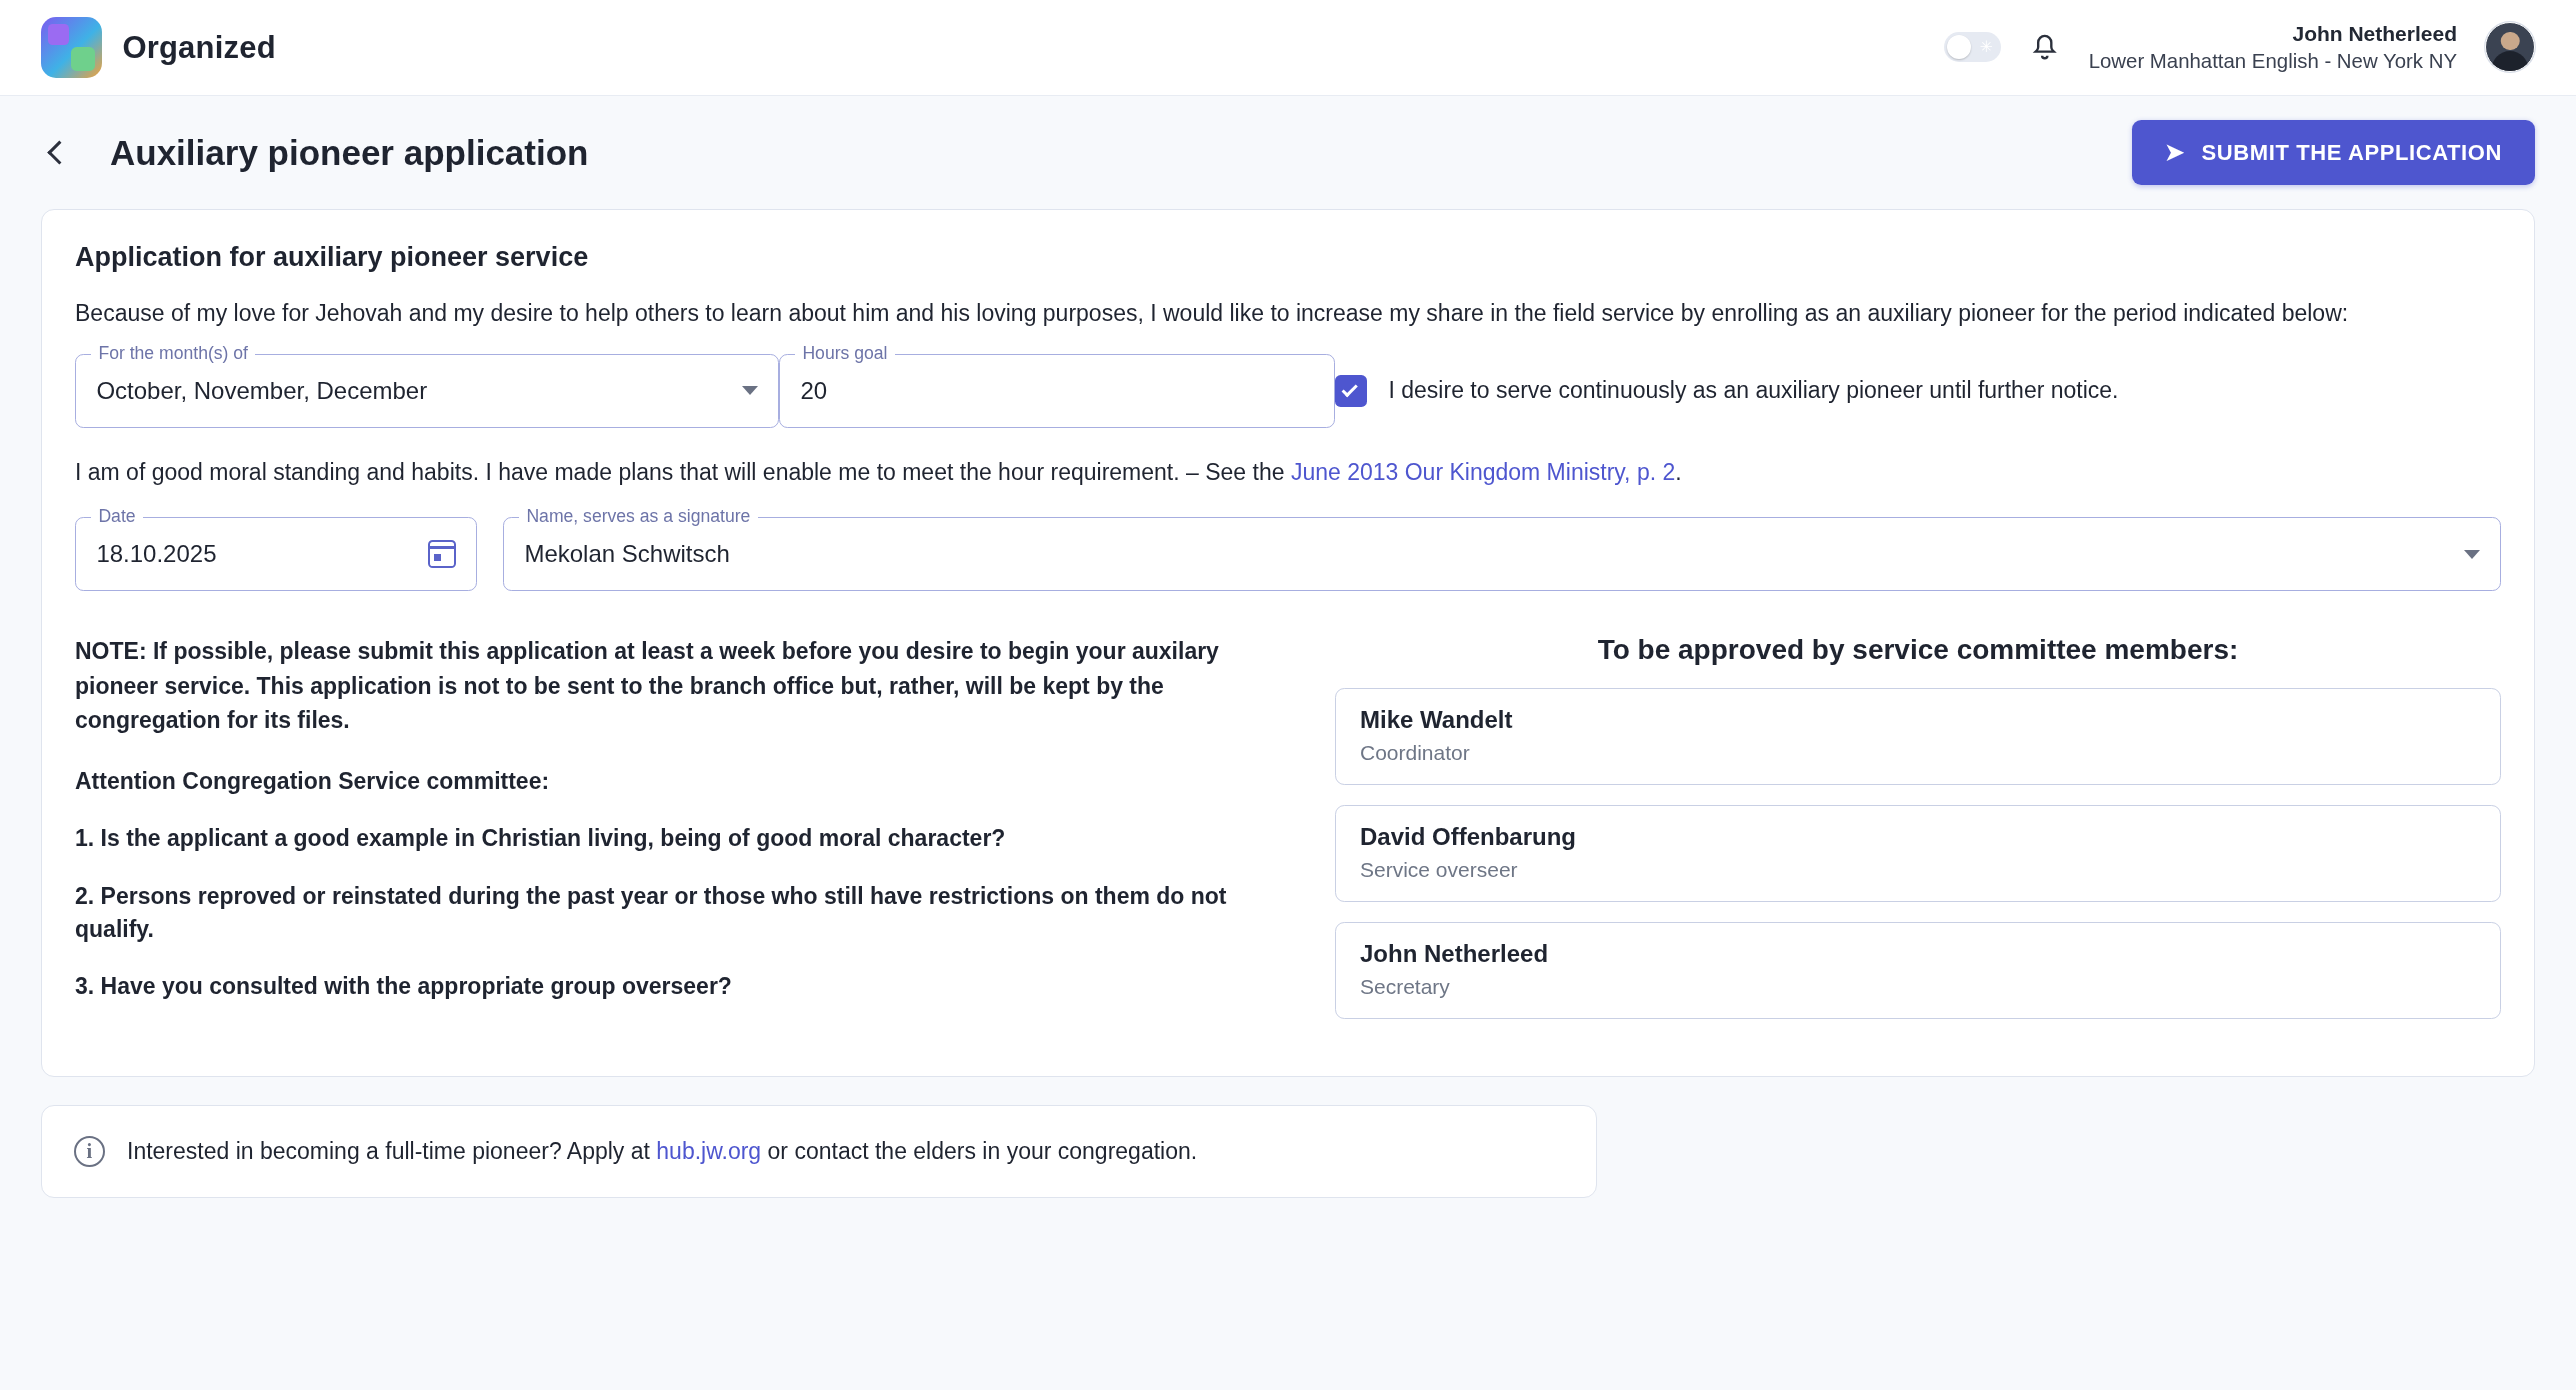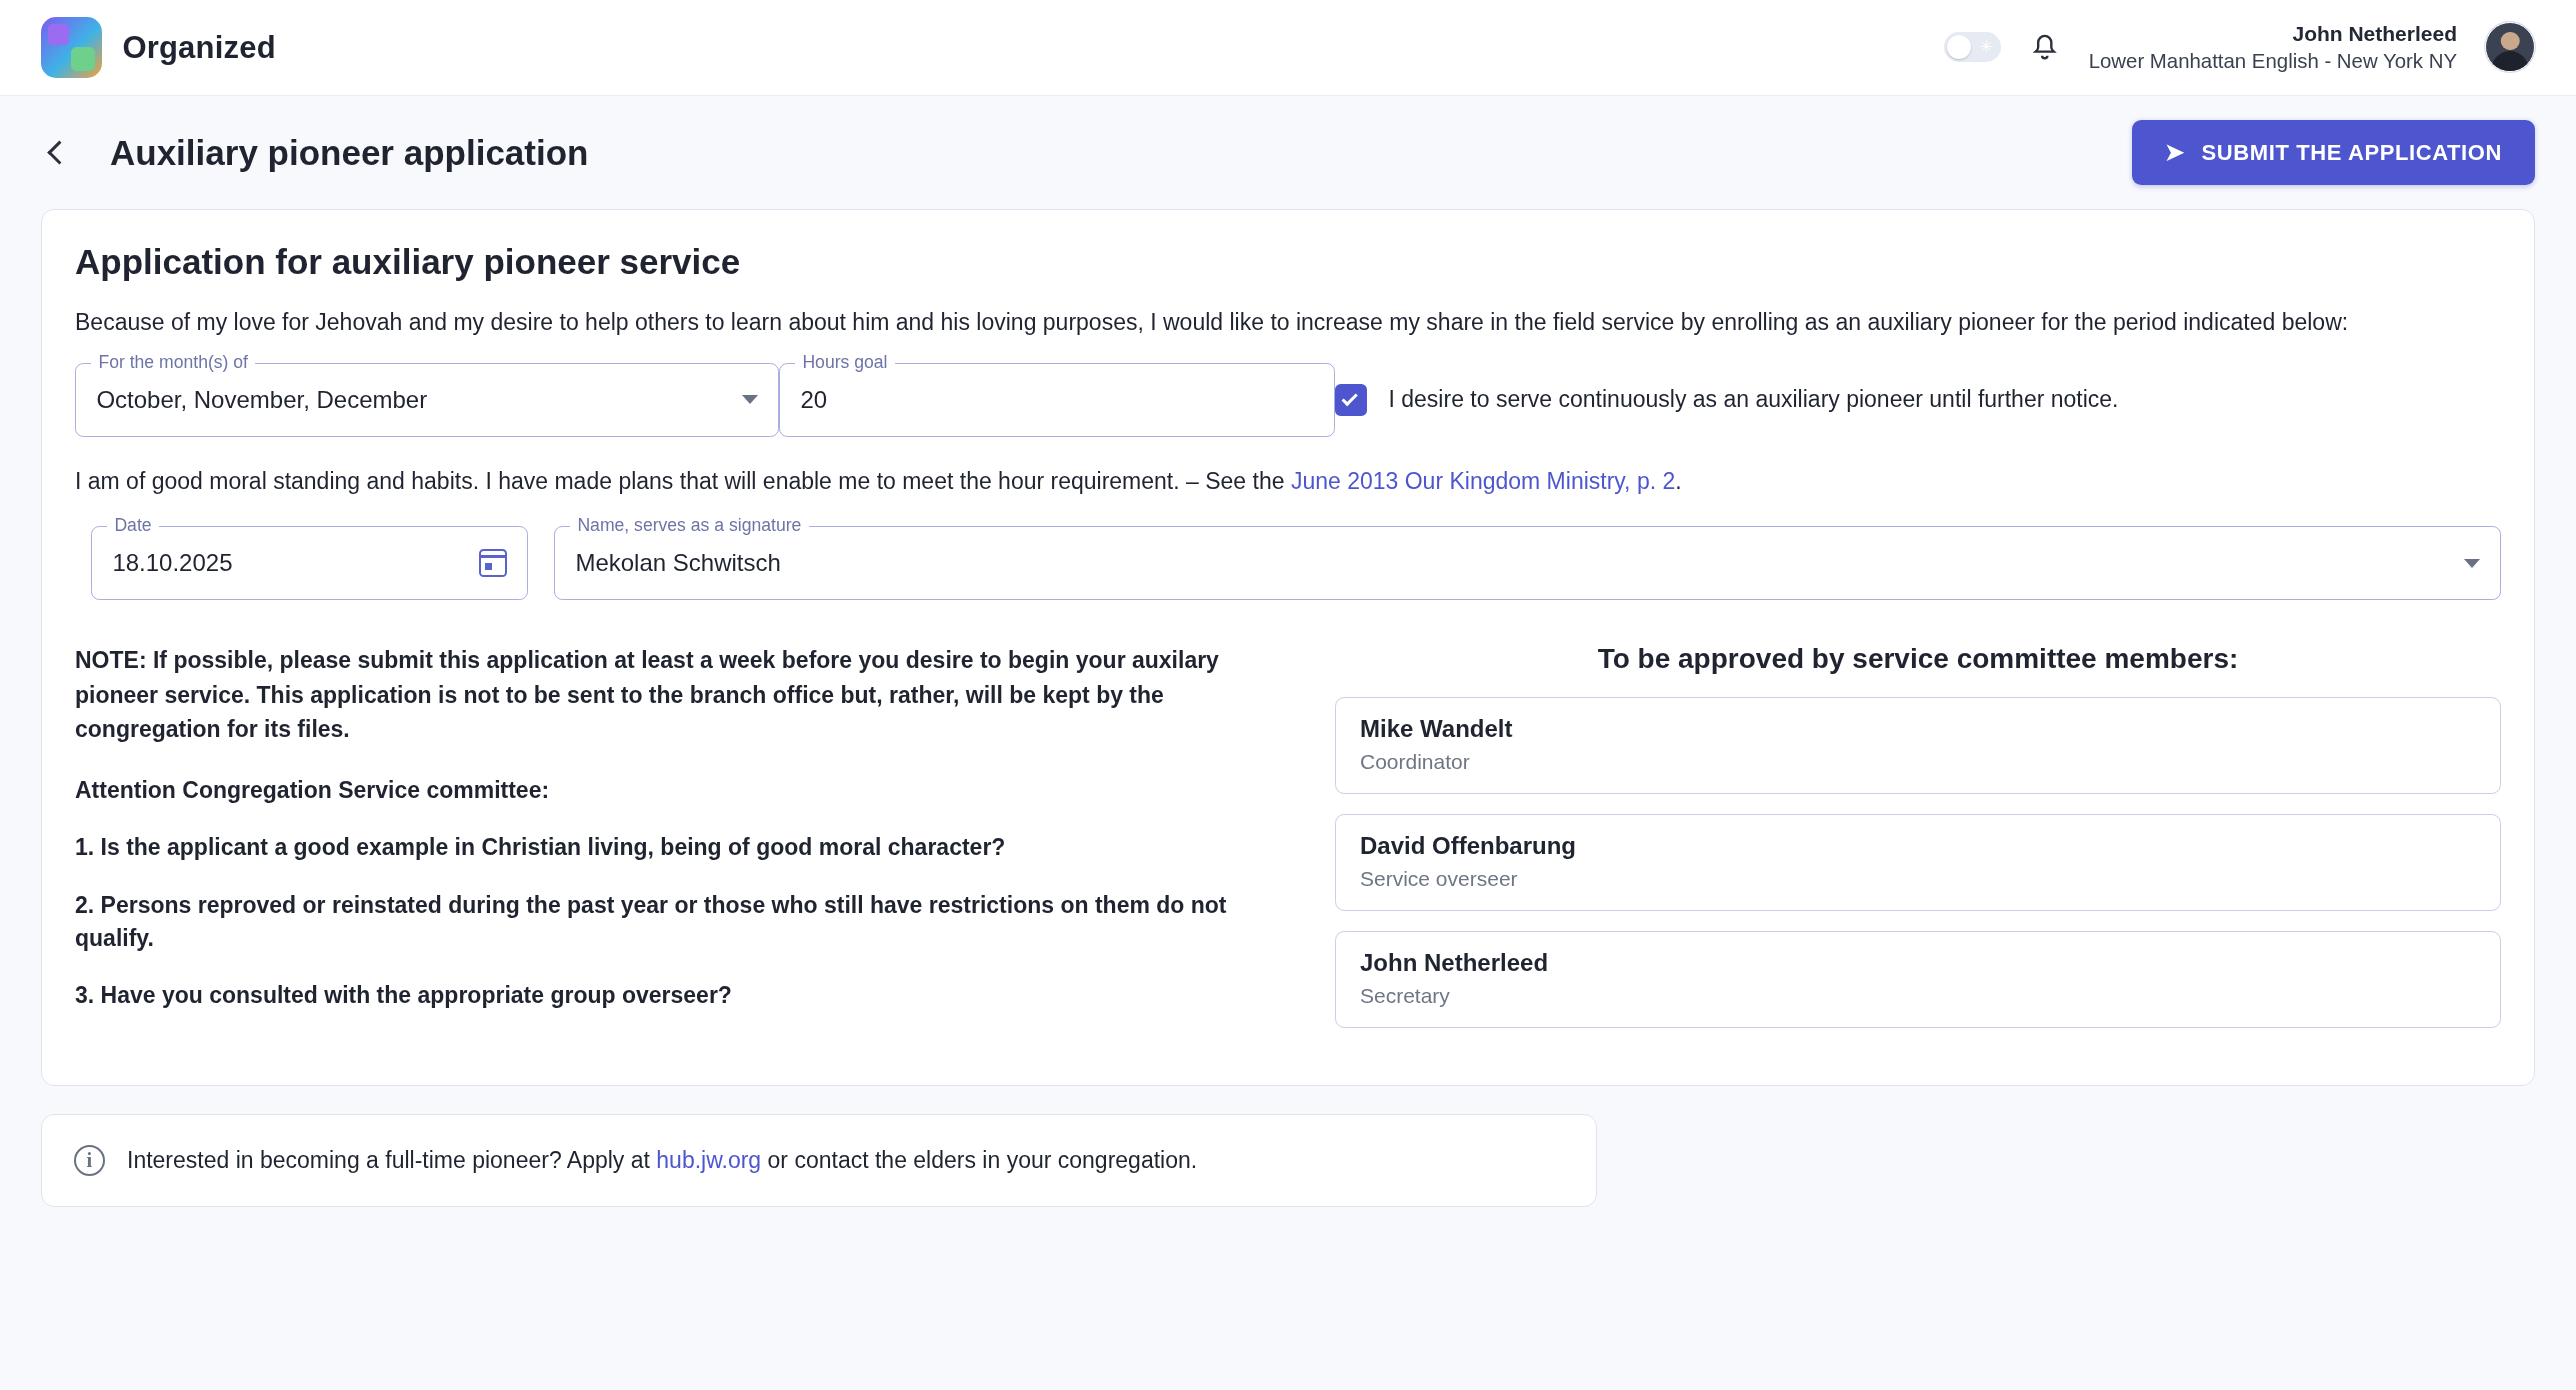--- a/index.html
+++ b/index.html
@@ -106,21 +106,21 @@
   .send-icon { font-size: 23px; line-height: 1; }
 
   
   .card {
     margin: 7.4px 41px 0 41px;
     background: #ffffff;
     border: 0.9px solid #dfe4ee;
     border-radius: 13px;
     padding: 31.5px 33px 37px 33px;
   }
-  .card-title { font-size: 35px; font-weight: 700; margin-bottom: 24px; }
+  .card-title { font-size: 27px; font-weight: 700; margin-bottom: 24px; }
   .para {
     font-size: 23px; line-height: 1.45; color: #1f2430; max-width: 2389px;
   }
   .link { color: #4e56cf; text-decoration: none; }
 
   
   .row { display: flex; align-items: flex-start; margin-top: 24px; }
 
   .field {
     position: relative;
@@ -154,21 +154,21 @@
   }
   .checkbox .tick {
     width: 15px; height: 8.3px;
     border-left: 3.7px solid #fff; border-bottom: 3.7px solid #fff;
     transform: rotate(-45deg) translate(0.9px,-1.9px);
   }
   .check-label { font-size: 23px; }
 
   
   .row2 { display: flex; gap: 26px; margin-top: 28px; }
-  .field.date { width: 437px; margin-left: 16px; }
+  .field.date { width: 402px; }
   .field.sig { flex: 1; }
   .cal-icon {
     margin-left: auto; width: 28px; height: 28px;
     border: 2.3px solid #5a63c9; border-radius: 4.6px; position: relative;
   }
   .cal-icon::before{
     content:""; position:absolute; left:-1.9px; right:-1.9px; top:3.7px; height:2.8px; background:#5a63c9;
   }
   .cal-icon::after{
     content:""; position:absolute; left:4.6px; top:12px; width:6.5px; height:6.5px; background:#5a63c9;

